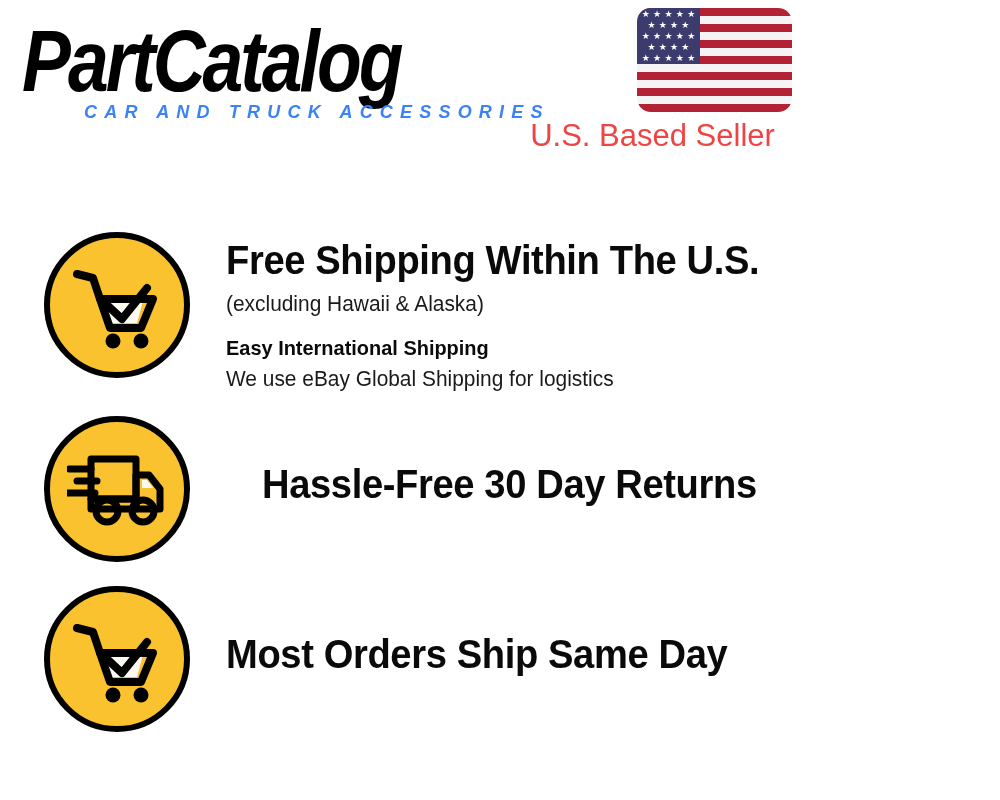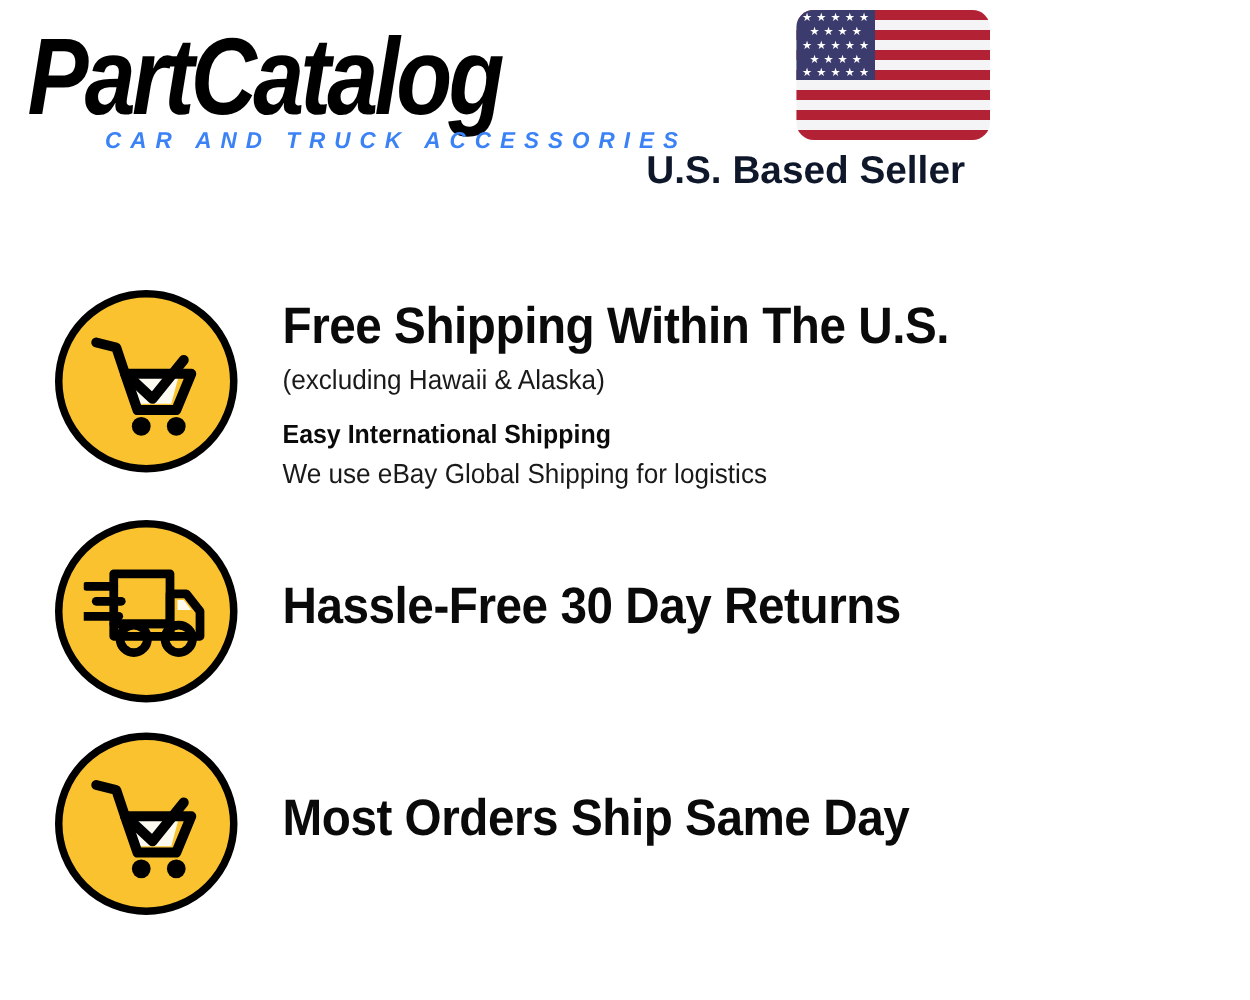--- a/index.html
+++ b/index.html
@@ -116,45 +116,45 @@
     padding: 0 9px;
   }
   #us-flag .star {
     color: #ffffff;
     font-size: 9px;
     line-height: 9px;
   }
   #seller-label {
     margin-top: 6px;
     font-family: "Liberation Sans", "DejaVu Sans", sans-serif;
-    font-weight: 700;
+    font-weight: 400;
     font-size: 31px;
     line-height: 36px;
-    color: #0f172a;
+    color: #ef4444;
     letter-spacing: 0px;
-    text-align: left;
+    text-align: center;
     padding-right: 4px;
   }
 
   
   #features {
     position: absolute;
     left: 0;
     top: 232px;
     width: 1000px;
   }
   .feature-row {
     position: absolute;
     left: 0;
     width: 1000px;
     display: flex;
     align-items: flex-start;
   }
   #feature-row-0 { top: 0px;   height: 172px; justify-content: space-between; }
-  #feature-row-1 { top: 182px; height: 152px; }
+  #feature-row-1 { top: 182px; height: 152px; gap: 36px; }
   #feature-row-2 { top: 352px; height: 152px; }
 
   .feature-icon {
     flex: 0 0 auto;
     width: 146px;
     height: 146px;
     margin-left: 44px;
     border-radius: 50%;
     background: #f9c22e;
     border: 6px solid #000000;

